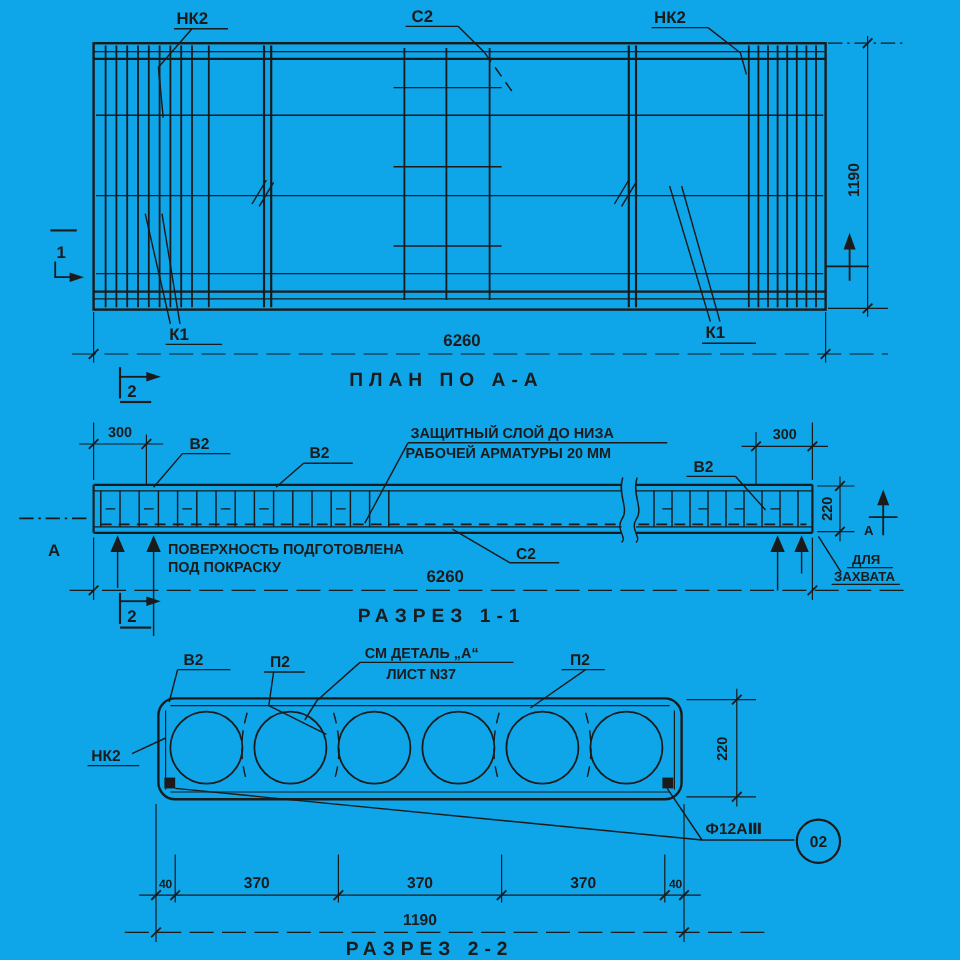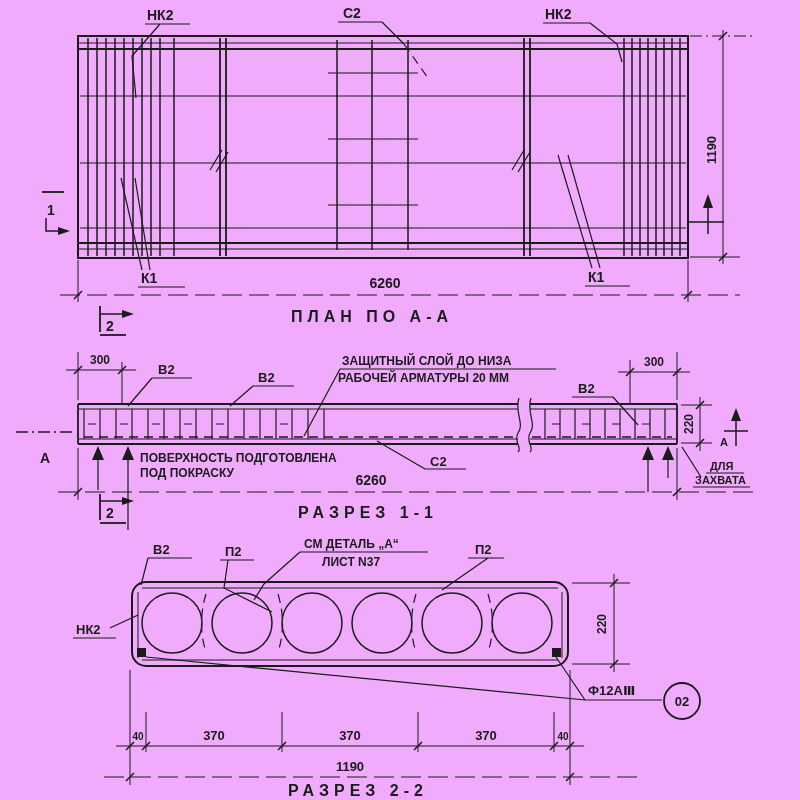--- a/index.html
+++ b/index.html
@@ -1,16 +1,16 @@
 <!DOCTYPE html>
 <html><head>
 <meta charset="utf-8">
 <style>
   html,body{margin:0;padding:0;background:#ffffff;}
-  .sheet{width:800px;height:800px;background:#f0abfc;position:relative;overflow:hidden;}
+  .sheet{width:800px;height:800px;background:#0ea5e9;position:relative;overflow:hidden;}
   svg{display:block;}
   svg text{font-family:"Liberation Sans","DejaVu Sans",sans-serif;font-weight:700;fill:#1b1b1b;}
   .ln{stroke:#1b1b1b;fill:none;}
   .w2{stroke-width:2;}
   .w18{stroke-width:1.8;}
   .w15{stroke-width:1.5;}
   .w12{stroke-width:1.2;}
   .w1{stroke-width:1;}
   .dash{stroke-dasharray:9 6;}
   .dashdot{stroke-dasharray:12 4 2 4;}

